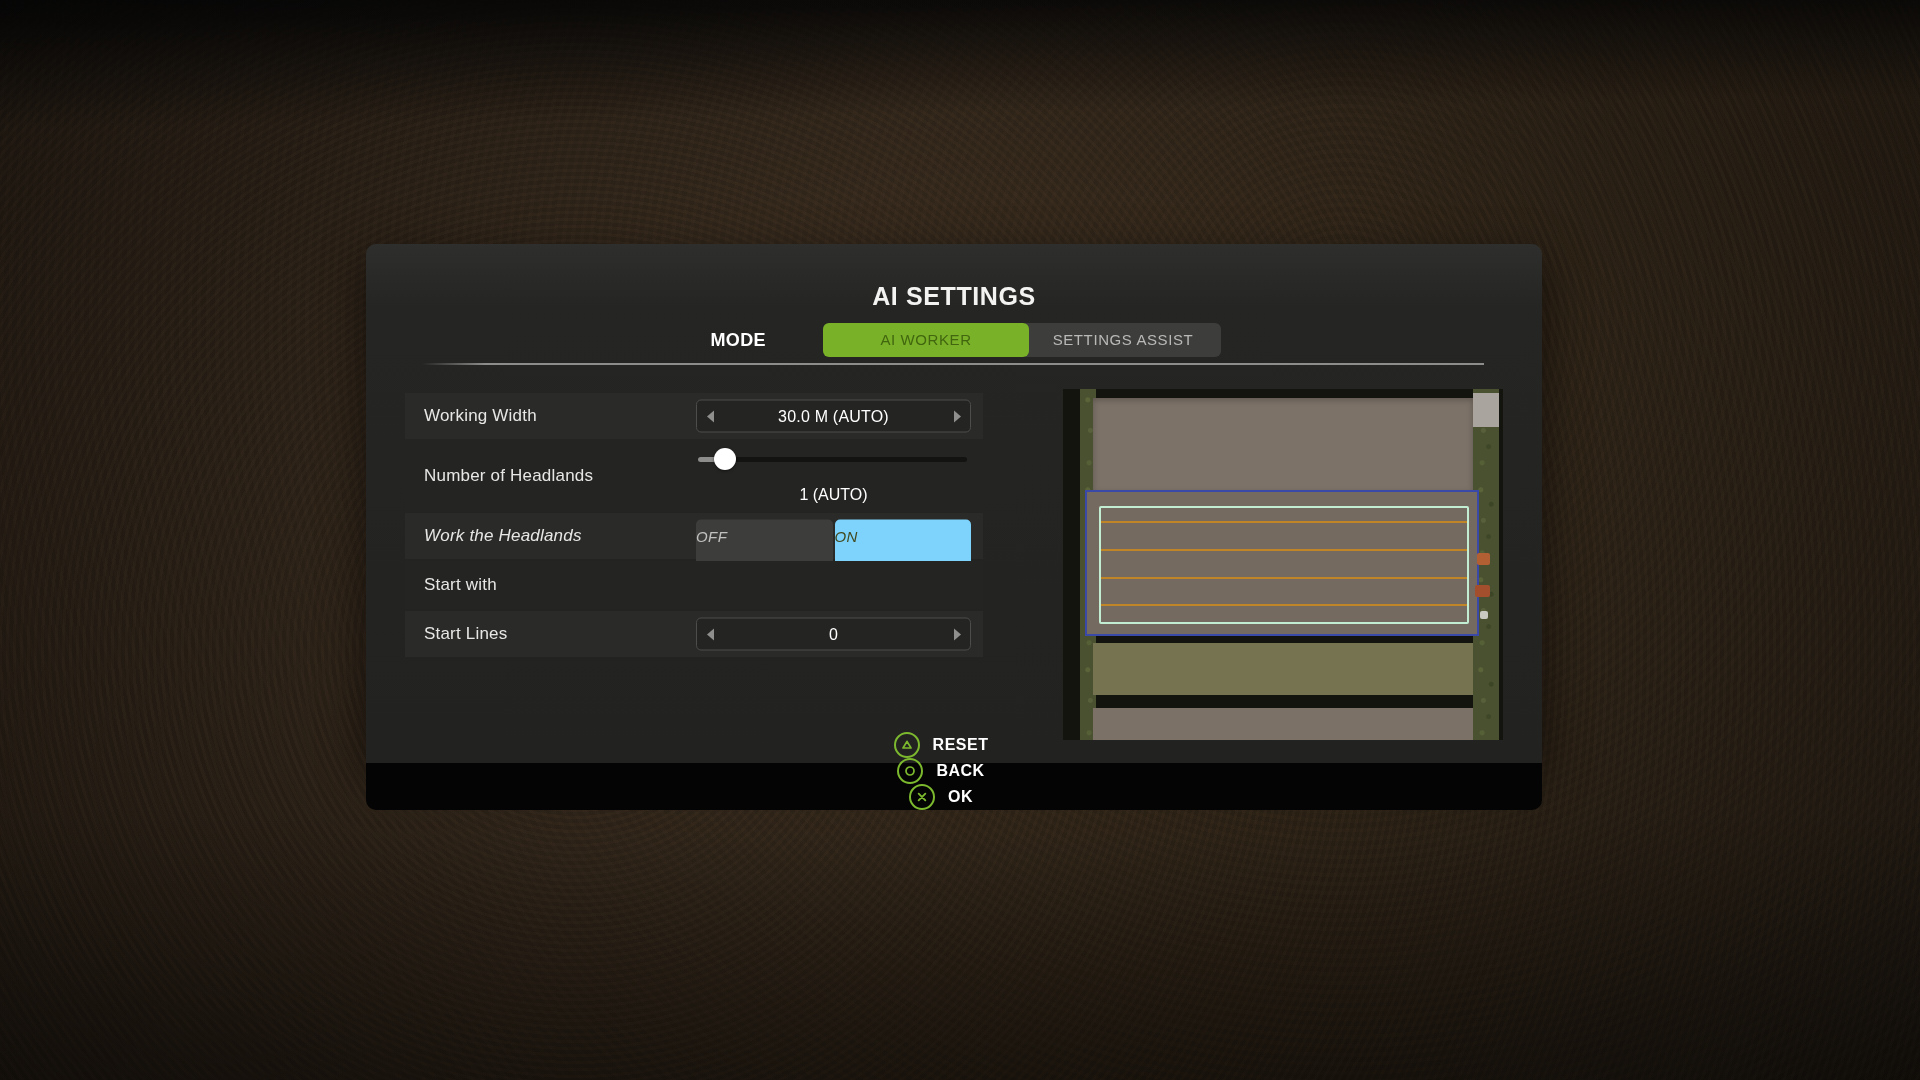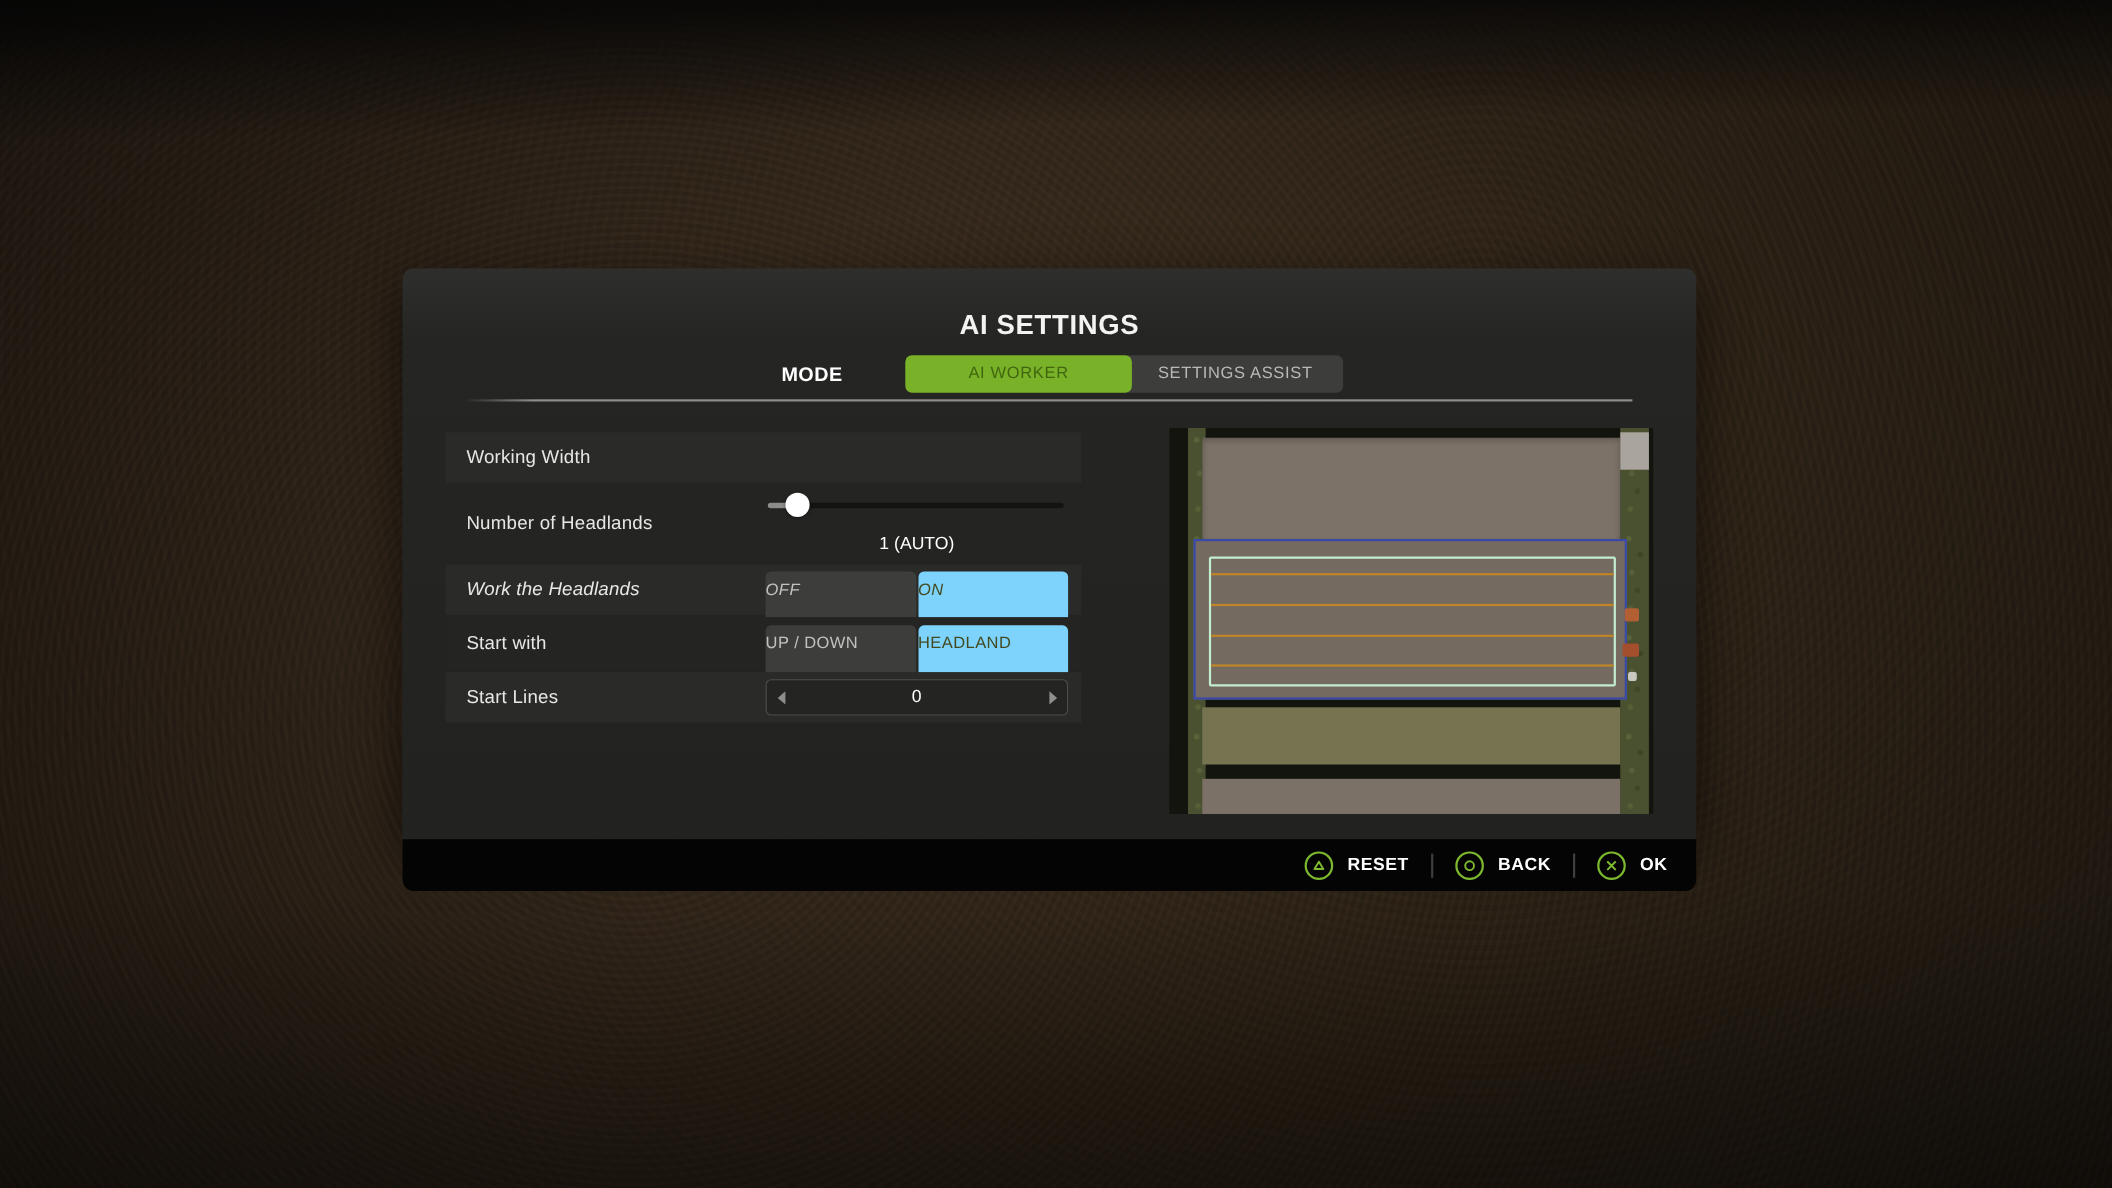--- a/index.html
+++ b/index.html
@@ -120,21 +120,21 @@
   .work-line { position:absolute; left:14px; width:366px; height:2px; background:#bf8526; }
   .mm-building-gray { position:absolute; left:410px; top:4px;  width:26px; height:34px; background:#a9a59e; }
   .mm-dot-red1 { position:absolute; left:414px; top:164px; width:13px; height:12px; background:#b25f33; border-radius:2px; }
   .mm-dot-red2 { position:absolute; left:412px; top:196px; width:15px; height:12px; background:#a34e2c; border-radius:2px; }
   .mm-dot-white{ position:absolute; left:417px; top:222px; width:8px;  height:8px;  background:#c9c9c2; border-radius:2px; }
 
   
   .footer {
     position:absolute; left:366px; top:763px; width:1176px; height:47px;
     background:#040404; border-radius:0 0 10px 10px;
-    display:flex; align-items:center; justify-content:flex-end; padding-right:26px;
+    display:flex; align-items:center; justify-content:flex-end; padding-right:26px;flex-direction:column;
   }
   .prompt { display:flex; align-items:center; gap:13px; cursor:pointer; }
   .prompt-label { color:#ffffff; font-size:16px; font-weight:bold; letter-spacing:0.5px; }
   .pad-icon {
     width:26px; height:26px; border:2px solid #7cb92e; border-radius:50%;
     display:flex; align-items:center; justify-content:center;
   }
   .pad-icon svg { display:block; }
   .footer-sep { width:2px; height:22px; background:#3f3f3d; margin:0 20px; }
 </style>
@@ -152,20 +152,31 @@
       <div class="tab worker">AI WORKER</div>
       <div class="tab steer">SETTINGS ASSIST</div>
     </div>
   </div>
   <div class="mode-divider"></div>
 
   <div class="form">
 
     <div class="row row1">
       <div class="row-label">Working Width</div>
+      <div class="control">
+        <div class="stepper">
+          <div class="arrow">
+              <div class="tri-left"></div>
+            </div>
+          <div class="value">30.0 M (AUTO)</div>
+          <div class="arrow">
+              <div class="tri-right"></div>
+            </div>
+        </div>
+      </div>
     </div>
 
     <div class="row dark row2">
       <div class="row-label">Number of Headlands</div>
       <div class="control">
         <div class="slider">
           <div class="track"></div>
           <div class="fill" id="slider-fill" style="width: 27px;"></div>
           <div class="handle" id="slider-handle" style="left: 16px;"></div>
         </div>
@@ -178,26 +189,20 @@
       <div class="control">
         <div class="toggle-group">
           <div class="toggle">OFF</div>
           <div class="toggle selected">ON</div>
         </div>
       </div>
     </div>
 
     <div class="row dark row4">
       <div class="row-label">Start with</div>
-      <div class="control">
-        <div class="toggle-group">
-          <div class="toggle">UP / DOWN</div>
-          <div class="toggle selected">HEADLAND</div>
-        </div>
-      </div>
     </div>
 
     <div class="row row5">
       <div class="row-label">Start Lines</div>
       <div class="control">
         <div class="stepper">
           <div class="arrow">
               <div class="tri-left"></div>
             </div>
           <div class="value">0</div>

